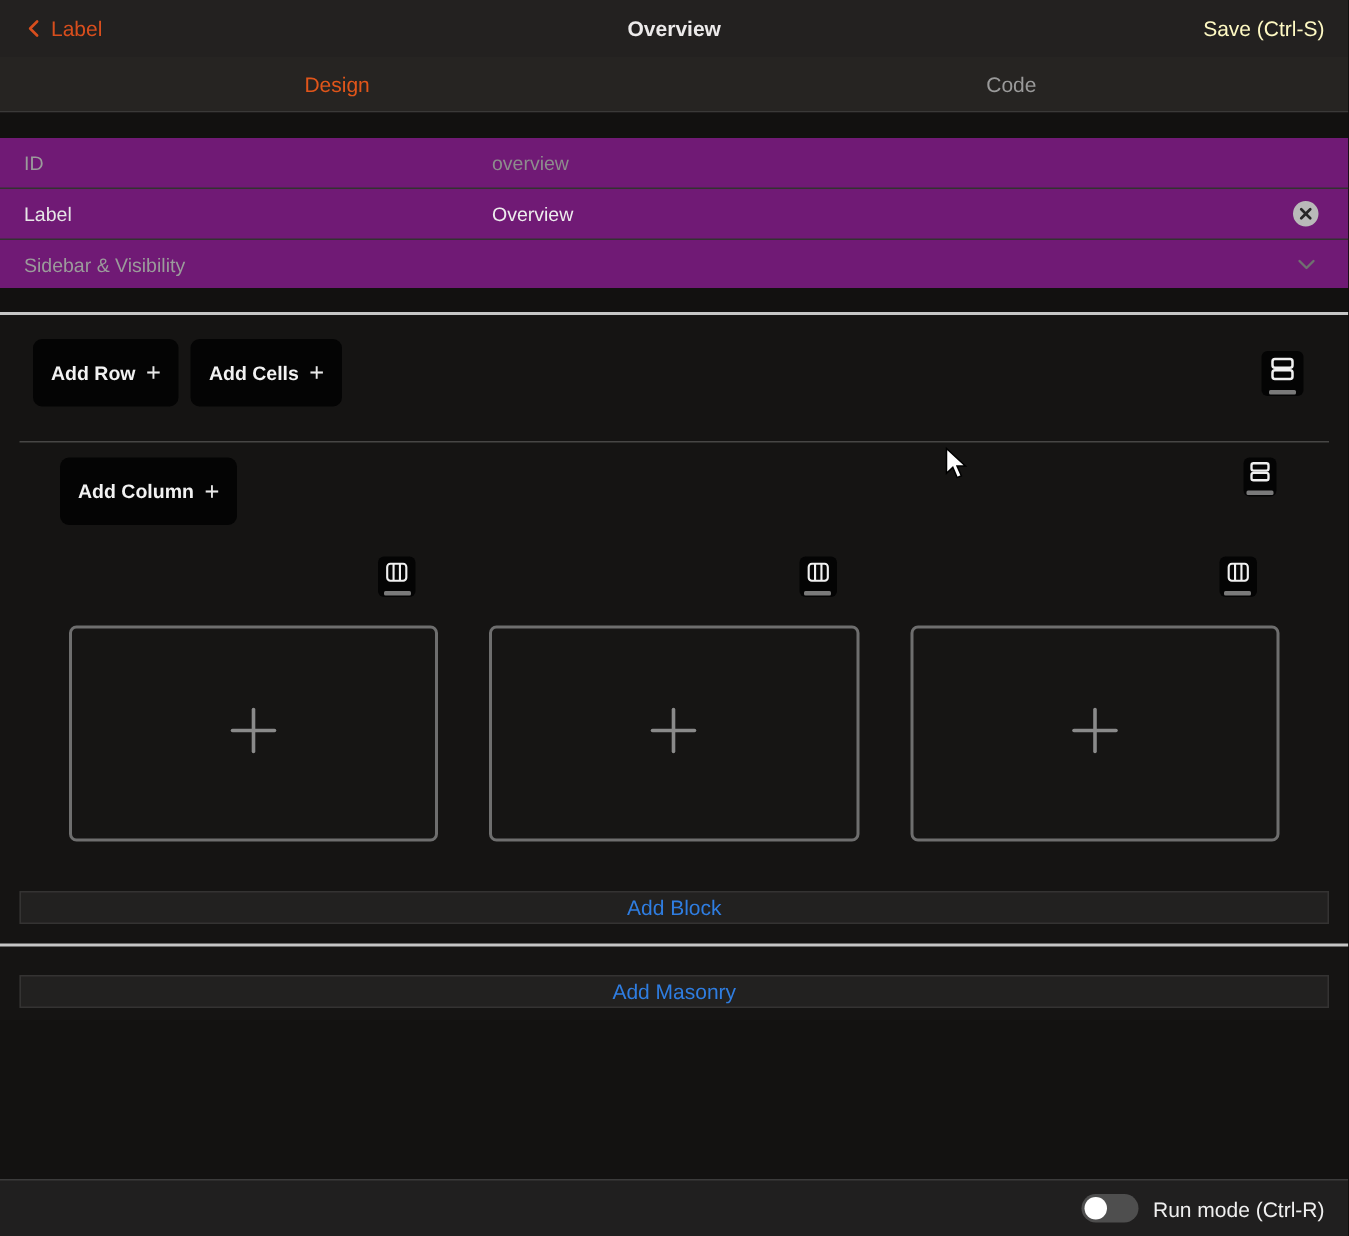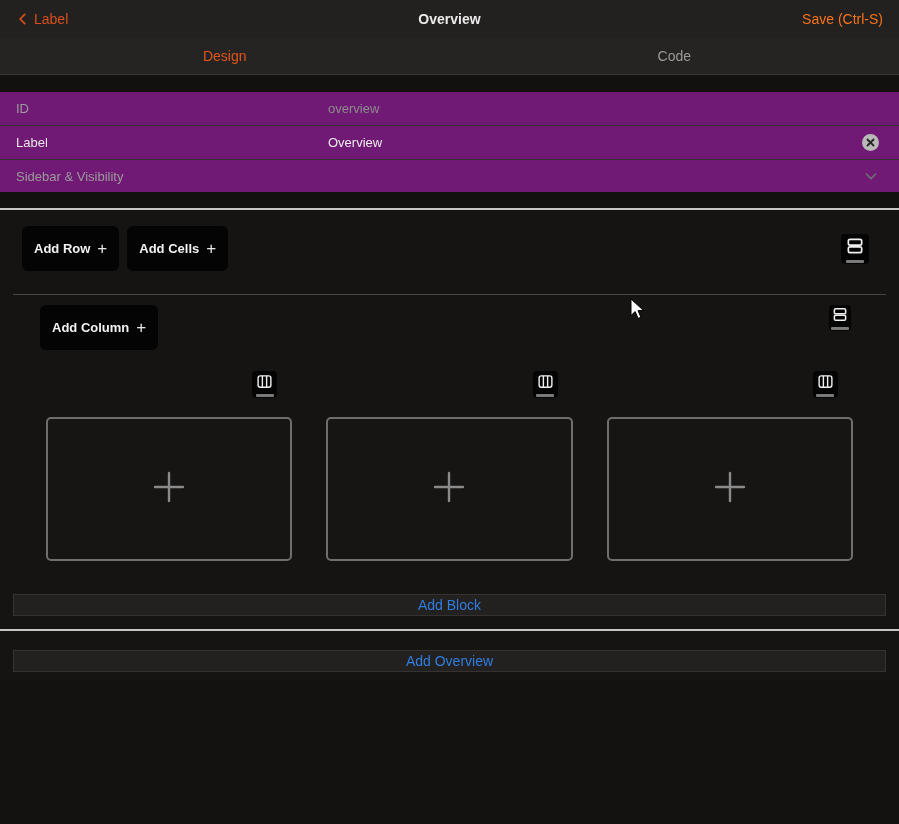--- a/index.html
+++ b/index.html
@@ -5,21 +5,21 @@
   * { margin:0; padding:0; box-sizing:border-box; }
   html,body { background:#0d0d0d; }
   body { font-family:"Liberation Sans", sans-serif; }
   .app { position:relative; width:899px; height:824px; background:#131211; overflow:hidden; display:flex; flex-direction:column; }
 
   
   .topbar { height:38px; background:#232120; display:flex; align-items:center; padding:0 16px; flex:0 0 auto; position:relative; }
   .back-btn { display:flex; align-items:center; gap:4px; color:#d84e1d; font-size:14px; cursor:pointer; }
   .back-btn svg { display:block; }
   .topbar-title { position:absolute; left:0; right:0; text-align:center; color:#eceaea; font-size:14px; font-weight:700; pointer-events:none; }
-  .save-btn { margin-left:auto; color:#f97316; font-size:14px; cursor:pointer; position:relative; z-index:1; }
+  .save-btn { margin-left:auto; color:#fef9c3; font-size:14px; cursor:pointer; position:relative; z-index:1; }
 
   
   .tabs { height:37px; background:#262422; display:flex; border-bottom:1px solid #3a3938; flex:0 0 auto; }
   .tab { flex:1; display:flex; align-items:center; justify-content:center; font-size:14px; color:#9a9a9a; cursor:pointer; }
   .tab.active { color:#e0551a; }
 
   .gap-strip { height:17px; background:#121110; flex:0 0 auto; }
   .gap-strip.small { height:16px; }
 
   
@@ -232,26 +232,32 @@
             </span>
           </div>
         </div>
 
       </div>
 
       <button class="wide-bar">Add Block</button>
     </div>
 
     <div class="bright-line"></div>
-    <button class="wide-bar masonry">Add Overview</button>
+    <button class="wide-bar masonry">Add Masonry</button>
     <div class="builder-bottom-pad"></div>
   </section>
 
   <div class="filler"></div>
 
+  <footer class="footer">
+    <div class="toggle">
+      <div class="knob"></div>
+    </div>
+    <span class="footer-label">Run mode (Ctrl-R)</span>
+  </footer>
 
   <span class="cursor">
     <svg width="15" height="22" viewBox="0 0 15 22">
         <polygon points="1,1 1,17.5 5.2,13.6 8.1,20.4 10.9,19.2 8,12.6 13.6,12.6" fill="#ffffff" stroke="#000000" stroke-width="1"></polygon>
       </svg>
   </span>
 
 </div>
 
 </body></html>

